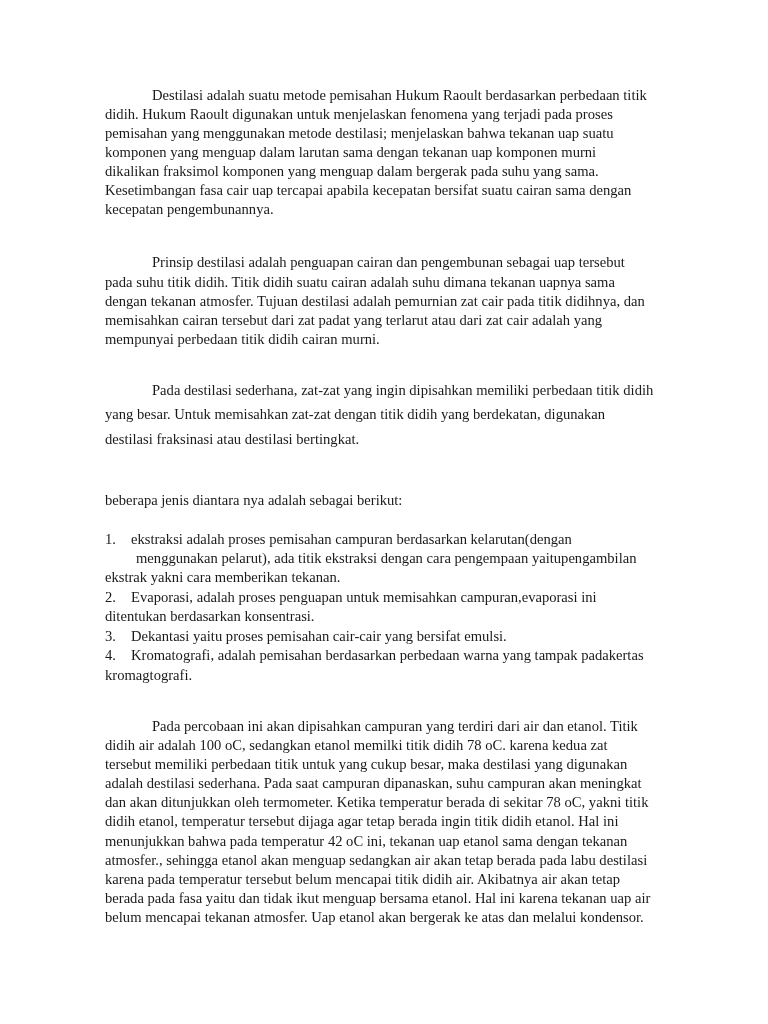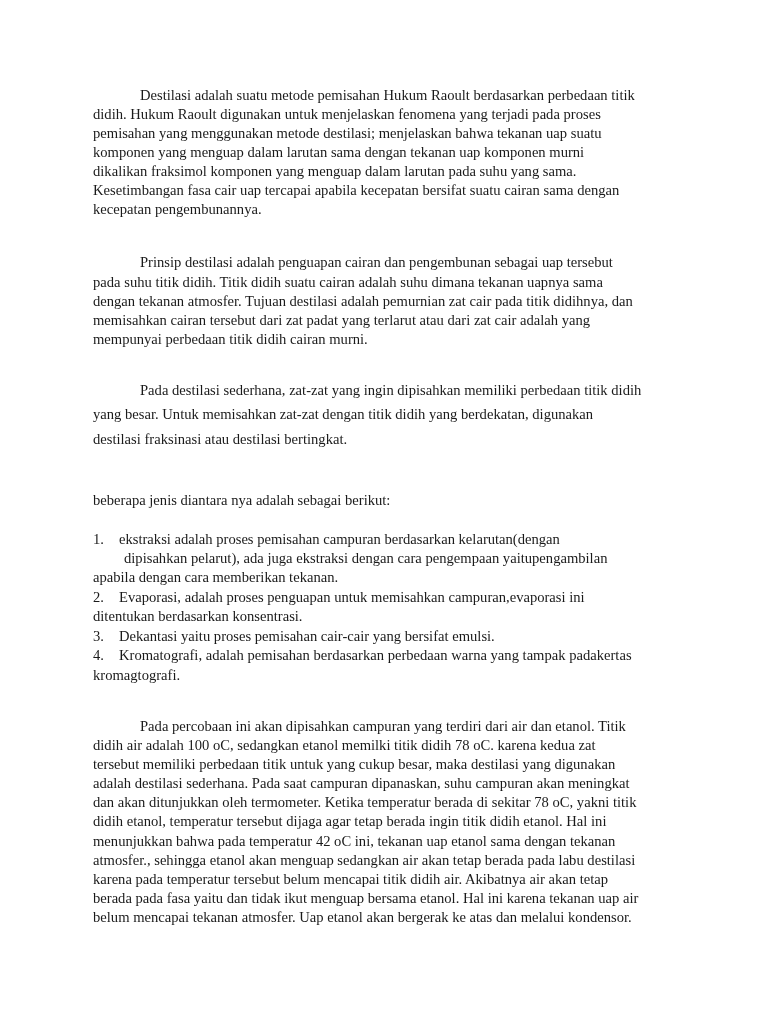--- a/index.html
+++ b/index.html
@@ -1,18 +1,18 @@
 <!DOCTYPE html>
 <html><head>
   <meta charset="utf-8">
   <style>
     html, body { margin: 0; padding: 0; background: #ffffff; }
     body { width: 768px; height: 1024px; position: relative; overflow: hidden; }
     .page {
-      position: absolute; left: 0; top: 0; width: 676px; height: 1024px;
+      position: absolute; left: 12px; top: 0; width: 676px; height: 1024px;
       background: #ffffff; color: #1a1a1a;
       font-family: "Liberation Serif", "DejaVu Serif", serif;
       font-size: 14.6px;
     }
     .line {
       position: absolute; left: 93px; white-space: nowrap; line-height: 19px;
     }
     .indent { left: 140px; }
     .list-cont { left: 124px; }
     .num { display: inline-block; width: 26px; }
@@ -20,21 +20,21 @@
 </head>
 <body>
 
 <div class="page">
 
   <div>
     <div class="line indent" style="top:86px">Destilasi adalah suatu metode pemisahan Hukum Raoult berdasarkan perbedaan titik</div>
     <div class="line" style="top:105px">didih. Hukum Raoult digunakan untuk menjelaskan fenomena yang terjadi pada proses</div>
     <div class="line" style="top:124px">pemisahan yang menggunakan metode destilasi; menjelaskan bahwa tekanan uap suatu</div>
     <div class="line" style="top:143px">komponen yang menguap dalam larutan sama dengan tekanan uap komponen murni</div>
-    <div class="line" style="top:162px">dikalikan fraksimol komponen yang menguap dalam larutan pada suhu yang sama.</div>
+    <div class="line" style="top:162px">dikalikan fraksimol komponen yang menguap dalam bergerak pada suhu yang sama.</div>
     <div class="line" style="top:181px">Kesetimbangan fasa cair uap tercapai apabila kecepatan bersifat suatu cairan sama dengan</div>
     <div class="line" style="top:200px">kecepatan pengembunannya.</div>
   </div>
 
   <div>
     <div class="line indent" style="top:253px">Prinsip destilasi adalah penguapan cairan dan pengembunan sebagai uap tersebut</div>
     <div class="line" style="top:273px">pada suhu titik didih. Titik didih suatu cairan adalah suhu dimana tekanan uapnya sama</div>
     <div class="line" style="top:292px">dengan tekanan atmosfer. Tujuan destilasi adalah pemurnian zat cair pada titik didihnya, dan</div>
     <div class="line" style="top:311px">memisahkan cairan tersebut dari zat padat yang terlarut atau dari zat cair adalah yang</div>
     <div class="line" style="top:330px">mempunyai perbedaan titik didih cairan murni.</div>
@@ -45,22 +45,22 @@
     <div class="line" style="top:405px">yang besar. Untuk memisahkan zat-zat dengan titik didih yang berdekatan, digunakan</div>
     <div class="line" style="top:430px">destilasi fraksinasi atau destilasi bertingkat.</div>
   </div>
 
   <div class="line" style="top:491px">beberapa jenis diantara nya adalah sebagai berikut:</div>
 
   <div>
     <div class="line" style="top:530px">
       <span class="num">1.</span><span>ekstraksi adalah proses pemisahan campuran berdasarkan kelarutan(dengan</span>
     </div>
-    <div class="line list-cont" style="top:549px">dipisahkan pelarut), ada juga ekstraksi dengan cara pengempaan yaitupengambilan</div>
-    <div class="line" style="top:568px">apabila dengan cara memberikan tekanan.</div>
+    <div class="line list-cont" style="top:549px">menggunakan pelarut), ada titik ekstraksi dengan cara pengempaan yaitupengambilan</div>
+    <div class="line" style="top:568px">ekstrak yakni cara memberikan tekanan.</div>
 
     <div class="line" style="top:588px">
       <span class="num">2.</span><span>Evaporasi, adalah proses penguapan untuk memisahkan campuran,evaporasi ini</span>
     </div>
     <div class="line" style="top:607px">ditentukan berdasarkan konsentrasi.</div>
 
     <div class="line" style="top:627px">
       <span class="num">3.</span><span>Dekantasi yaitu proses pemisahan cair-cair yang bersifat emulsi.</span>
     </div>
 

